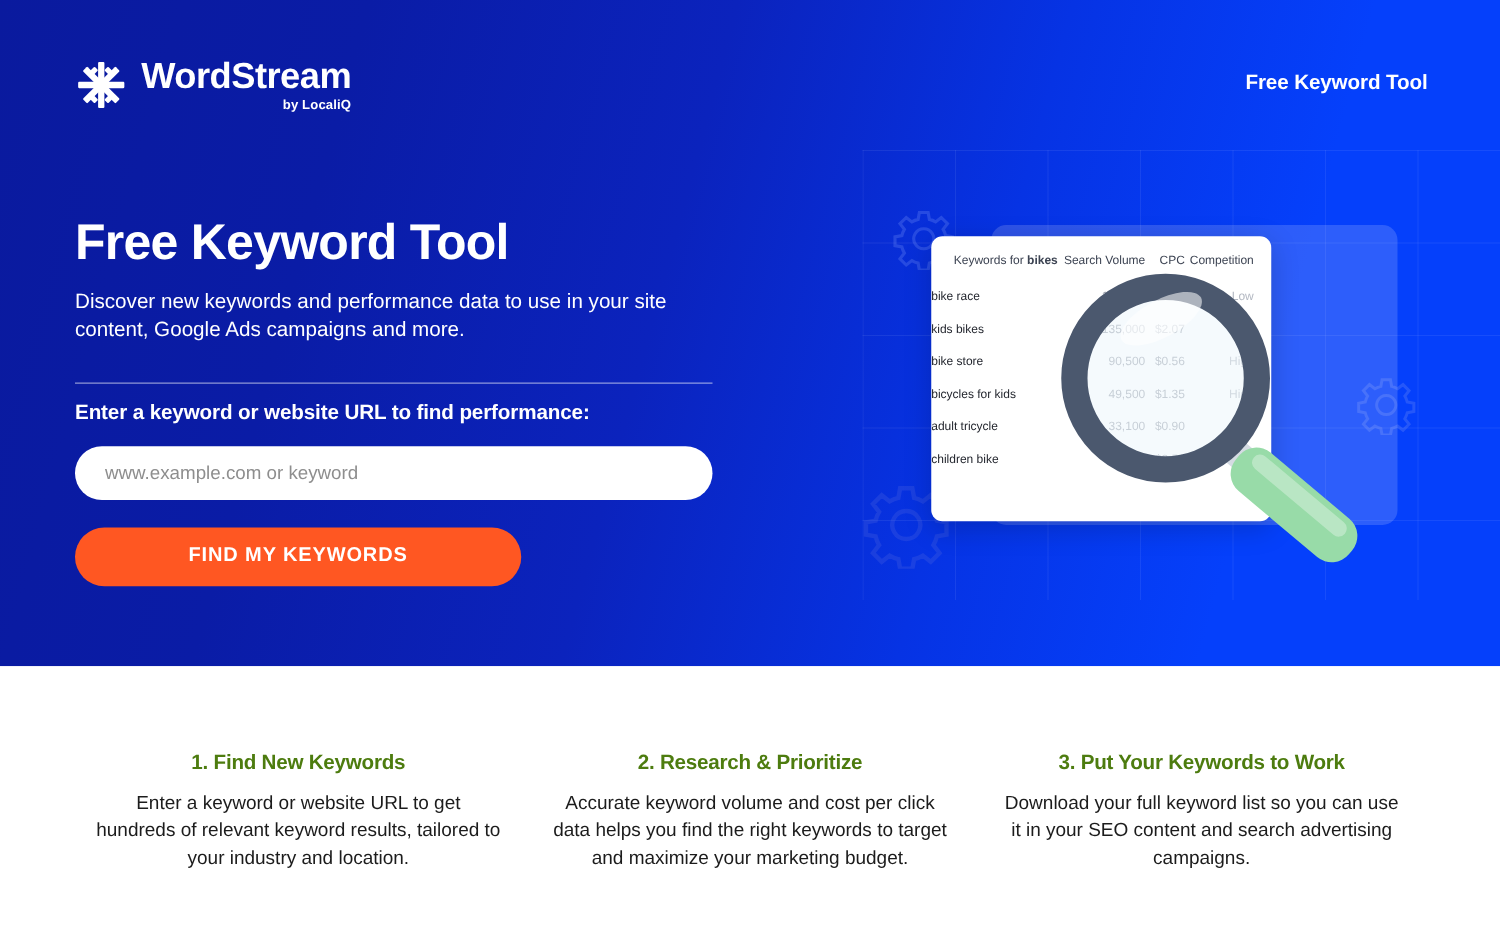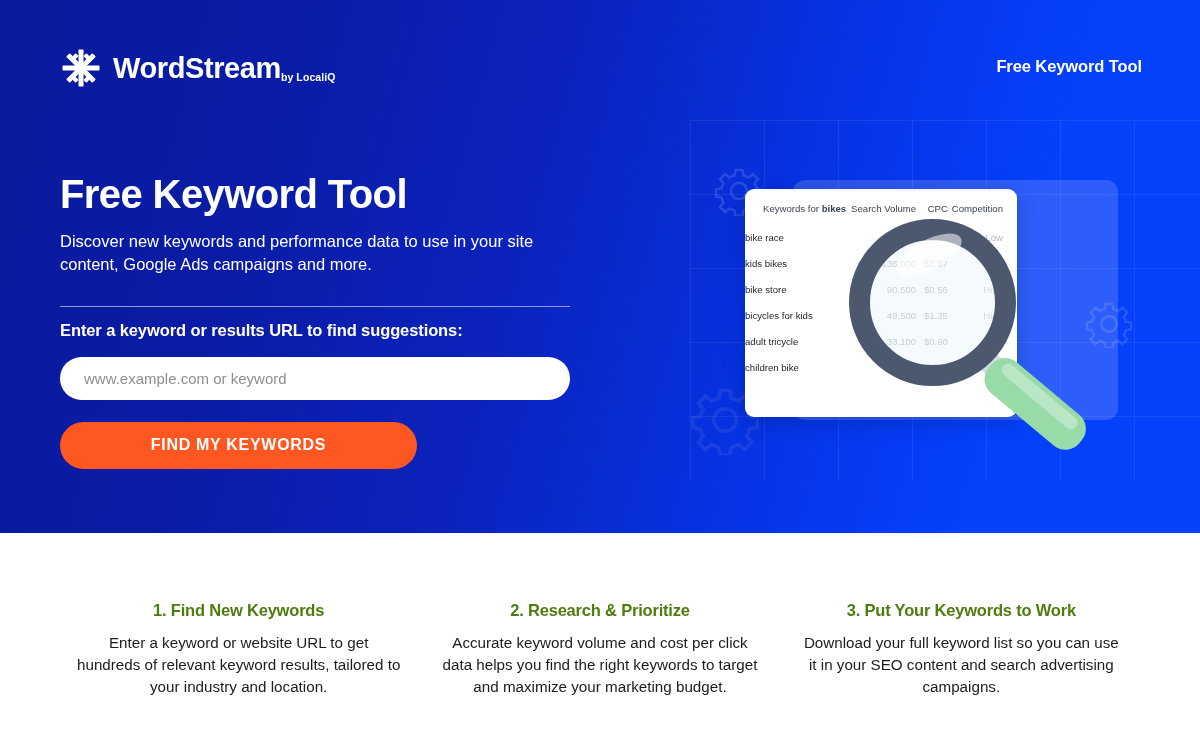--- a/index.html
+++ b/index.html
@@ -49,21 +49,21 @@
     position: absolute; top: 0; left: 0;
     width: 1200px; height: 130px;
   }
 
   .logo {
     position: absolute;
     left: 60px; top: 47px;
     display: flex; align-items: center; gap: 11px;
   }
   .logo-mark { width: 42px; height: 42px; flex: 0 0 42px; }
-  .logo-text { display: flex; flex-direction: row; line-height: 1; }
+  .logo-text { display: flex; flex-direction: column; line-height: 1; }
   .logo-word {
     color: #ffffff;
     font-size: 29px;
     font-weight: 600;
     letter-spacing: -0.4px;
   }
   .logo-sub {
     color: #ffffff;
     font-size: 10.5px;
     font-weight: 600;
@@ -311,21 +311,21 @@
 
       <div class="header-right">
         <span class="hl">Free</span><span class="hr2"> Keyword Tool</span>
       </div>
     </div>
 
     <div class="hero-copy">
       <h1 class="hero-title">Free Keyword Tool</h1>
       <p class="hero-sub">Discover new keywords and performance data to use in your site content, Google Ads campaigns and more.</p>
       <div class="divider"></div>
-      <div class="form-label">Enter a keyword or results URL to find suggestions:</div>
+      <div class="form-label">Enter a keyword or website URL to find performance:</div>
       <input class="kw-input" type="text" placeholder="www.example.com or keyword" style="">
       <button class="cta">FIND MY KEYWORDS</button>
     </div>
 
     <div class="illus">
       <div class="card-back"></div>
 
       <div class="card">
         <table class="kw-table">
           <thead>

